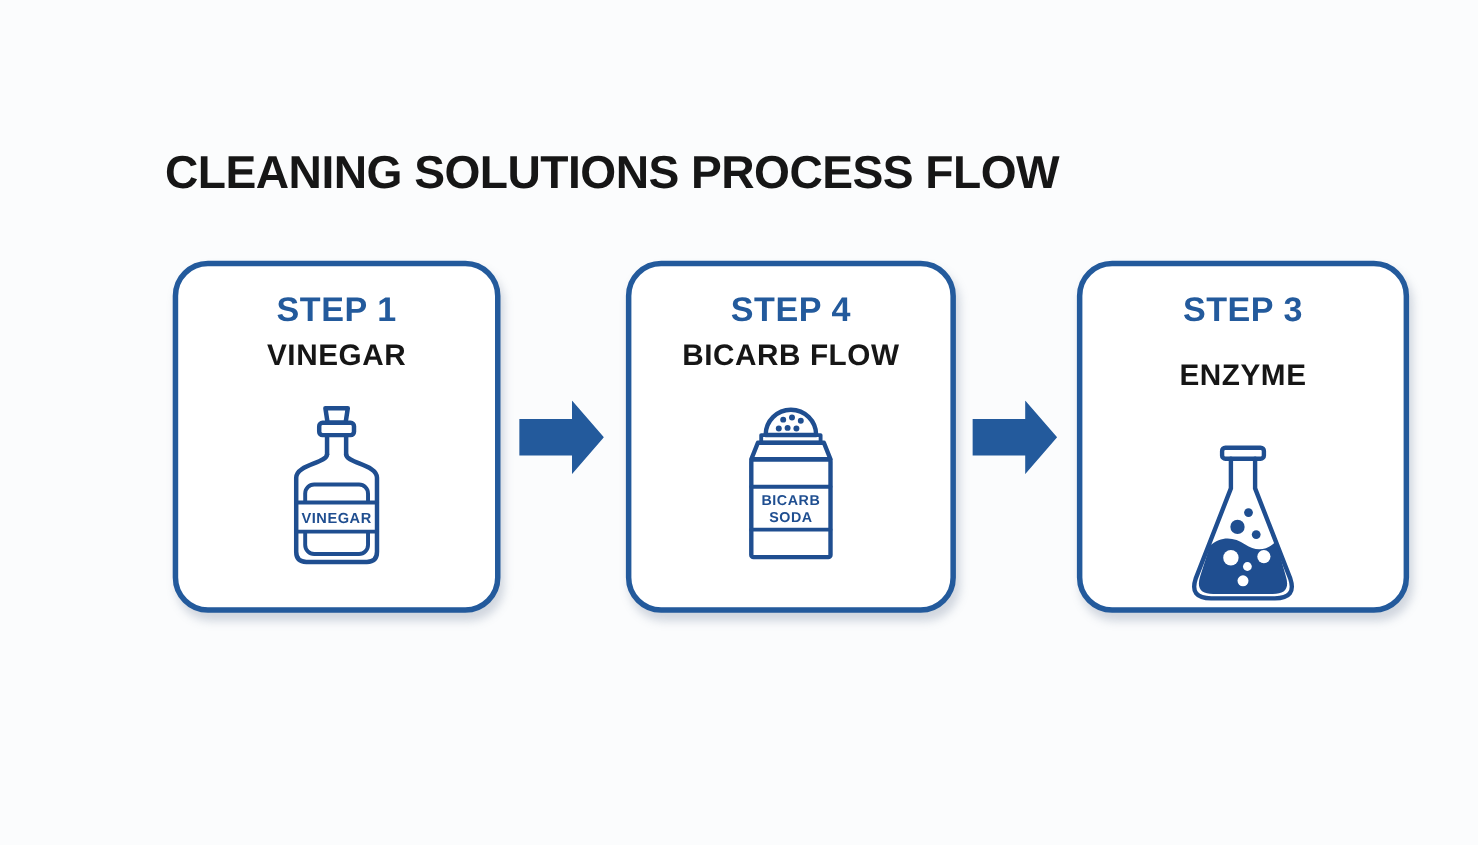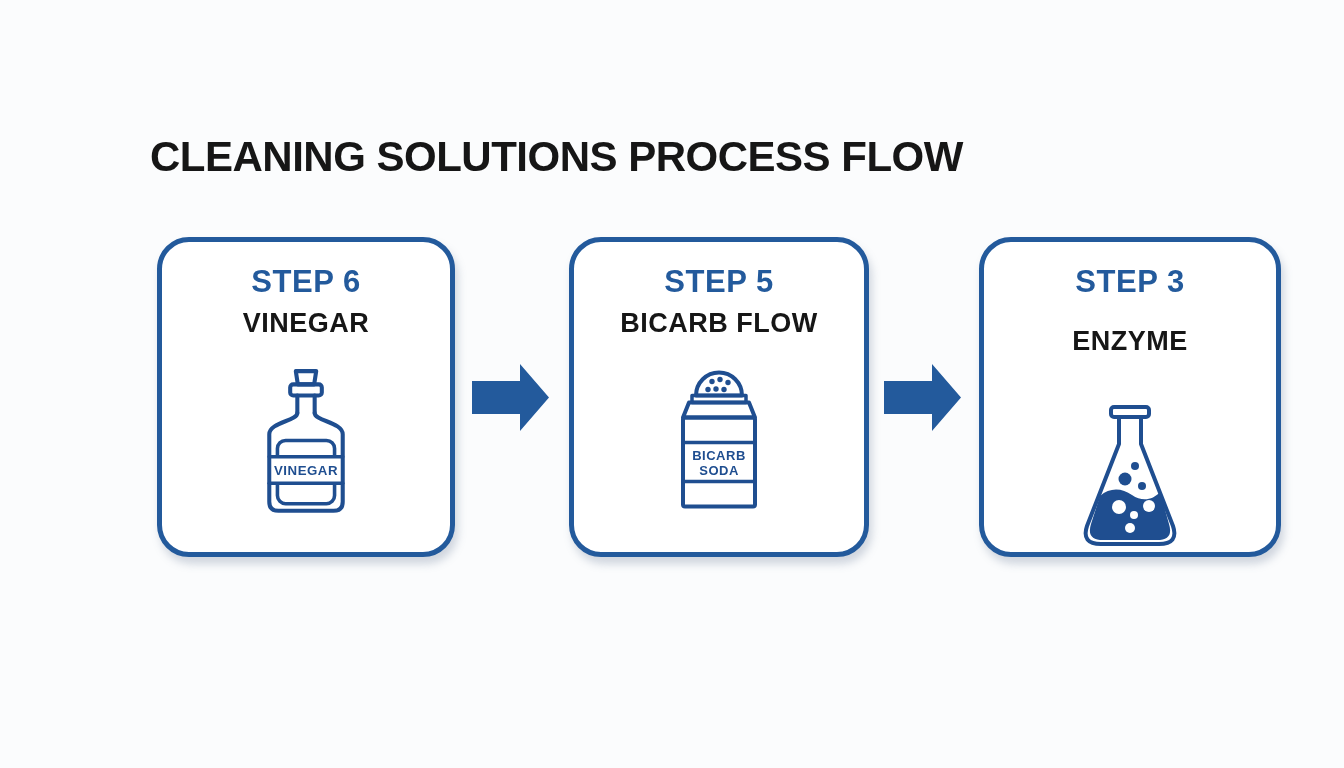--- a/index.html
+++ b/index.html
@@ -100,21 +100,21 @@
   }
 </style>
 </head>
 <body>
 
 <div class="canvas">
 
   <h1 class="page-title">CLEANING SOLUTIONS PROCESS FLOW</h1>
 
   <div class="step-card card-1">
-    <div class="step-label">STEP 6</div>
+    <div class="step-label">STEP 1</div>
     <div class="step-name">VINEGAR</div>
     <div class="step-icon">
       <svg width="102" height="150" viewBox="0 0 100 147" aria-hidden="true">
         <path class="i-stroke" d="M40 3 L60 3 L58 16 L42 16 Z"></path>
         <rect class="i-stroke" x="34.5" y="16" width="31" height="11" rx="3"></rect>
         <path class="i-stroke" d="M41.5 27 V44"></path>
         <path class="i-stroke" d="M58.5 27 V44"></path>
         <path class="i-stroke" d="M41.5 44 C41.5 52 14 53 14 65 L14 131 Q14 140 23 140 L77 140 Q86 140 86 131 L86 65 C86 53 58.5 52 58.5 44"></path>
         <rect class="i-stroke-thin" x="22" y="71" width="56" height="62" rx="8"></rect>
         <rect class="i-white" x="16.5" y="87" width="67" height="26"></rect>
@@ -123,21 +123,21 @@
         <text class="icon-label" x="50" y="105" font-size="13" text-anchor="middle">VINEGAR</text>
       </svg>
     </div>
   </div>
 
   <svg class="flow-arrow arrow-1" viewBox="0 0 77 67" aria-hidden="true">
     <polygon points="0,17 48,17 48,0 77,33.5 48,67 48,50 0,50"></polygon>
   </svg>
 
   <div class="step-card card-2">
-    <div class="step-label">STEP 5</div>
+    <div class="step-label">STEP 4</div>
     <div class="step-name">BICARB FLOW</div>
     <div class="step-icon">
       <svg width="100" height="141" viewBox="0 0 100 140" aria-hidden="true">
         <path class="i-stroke" d="M27 27 A23 23 0 0 1 73 27 Z"></path>
         <circle class="i-fill" cx="43" cy="13" r="2.7"></circle>
         <circle class="i-fill" cx="51" cy="11" r="2.7"></circle>
         <circle class="i-fill" cx="59" cy="14" r="2.7"></circle>
         <circle class="i-fill" cx="39" cy="21" r="2.7"></circle>
         <circle class="i-fill" cx="47" cy="20.5" r="2.7"></circle>
         <circle class="i-fill" cx="55" cy="21" r="2.7"></circle>

